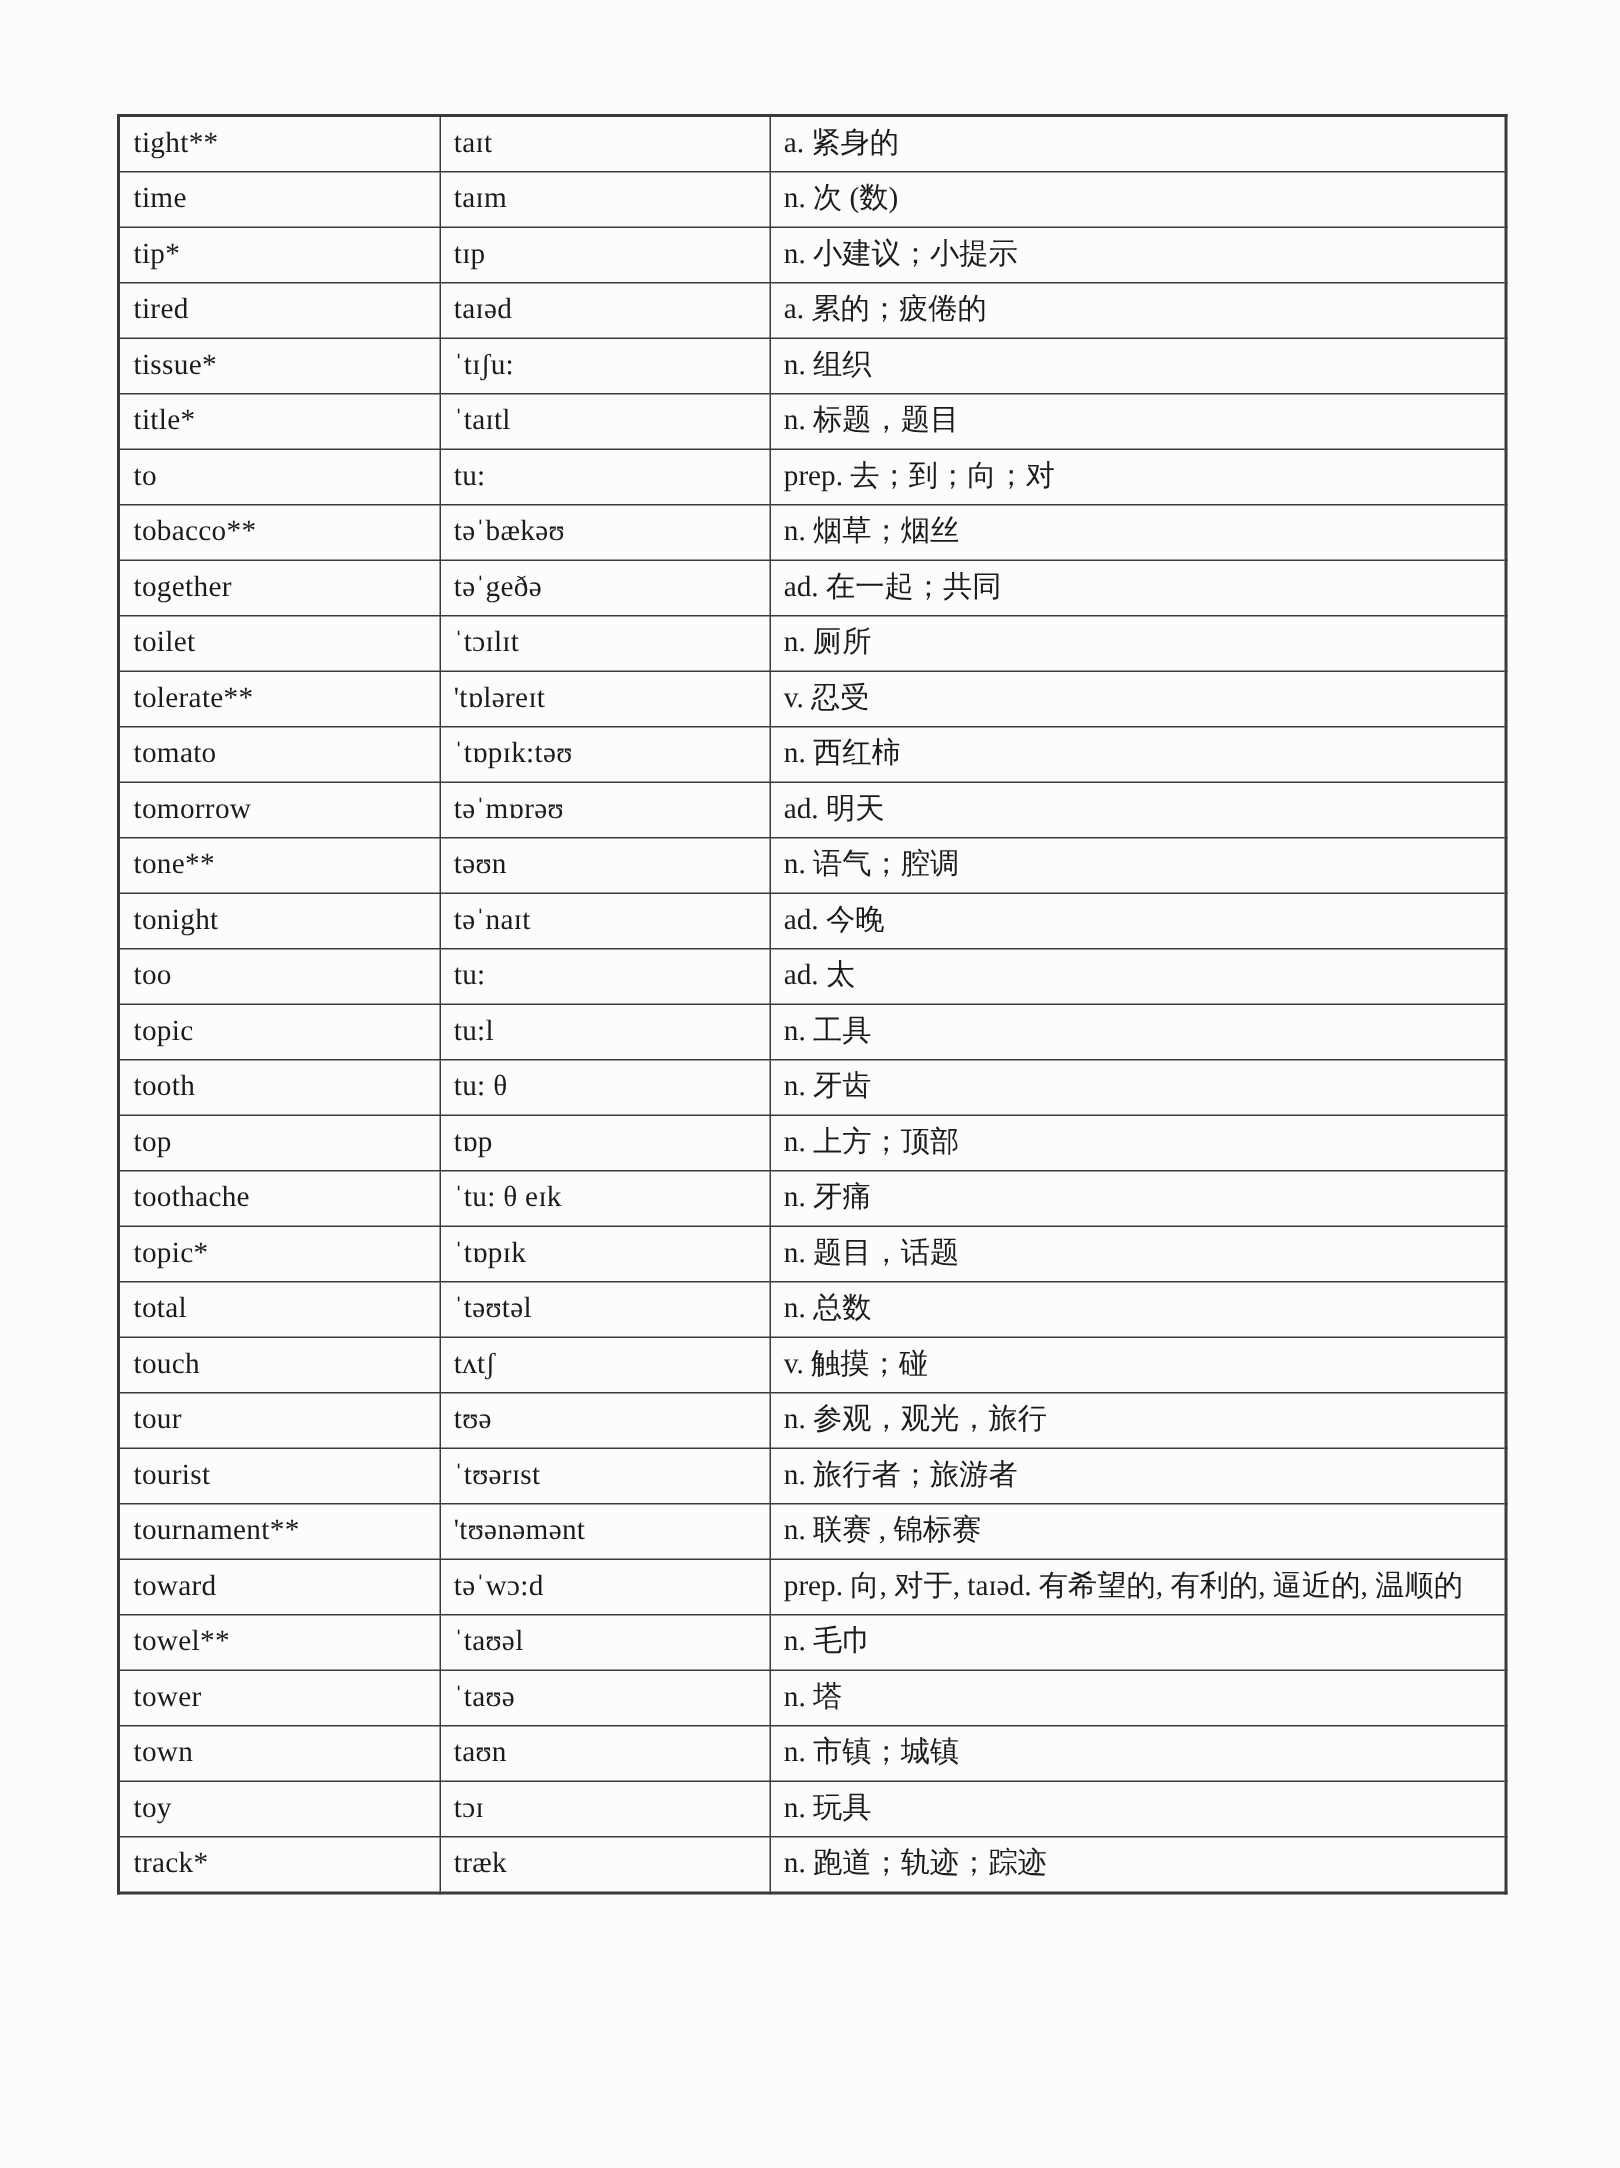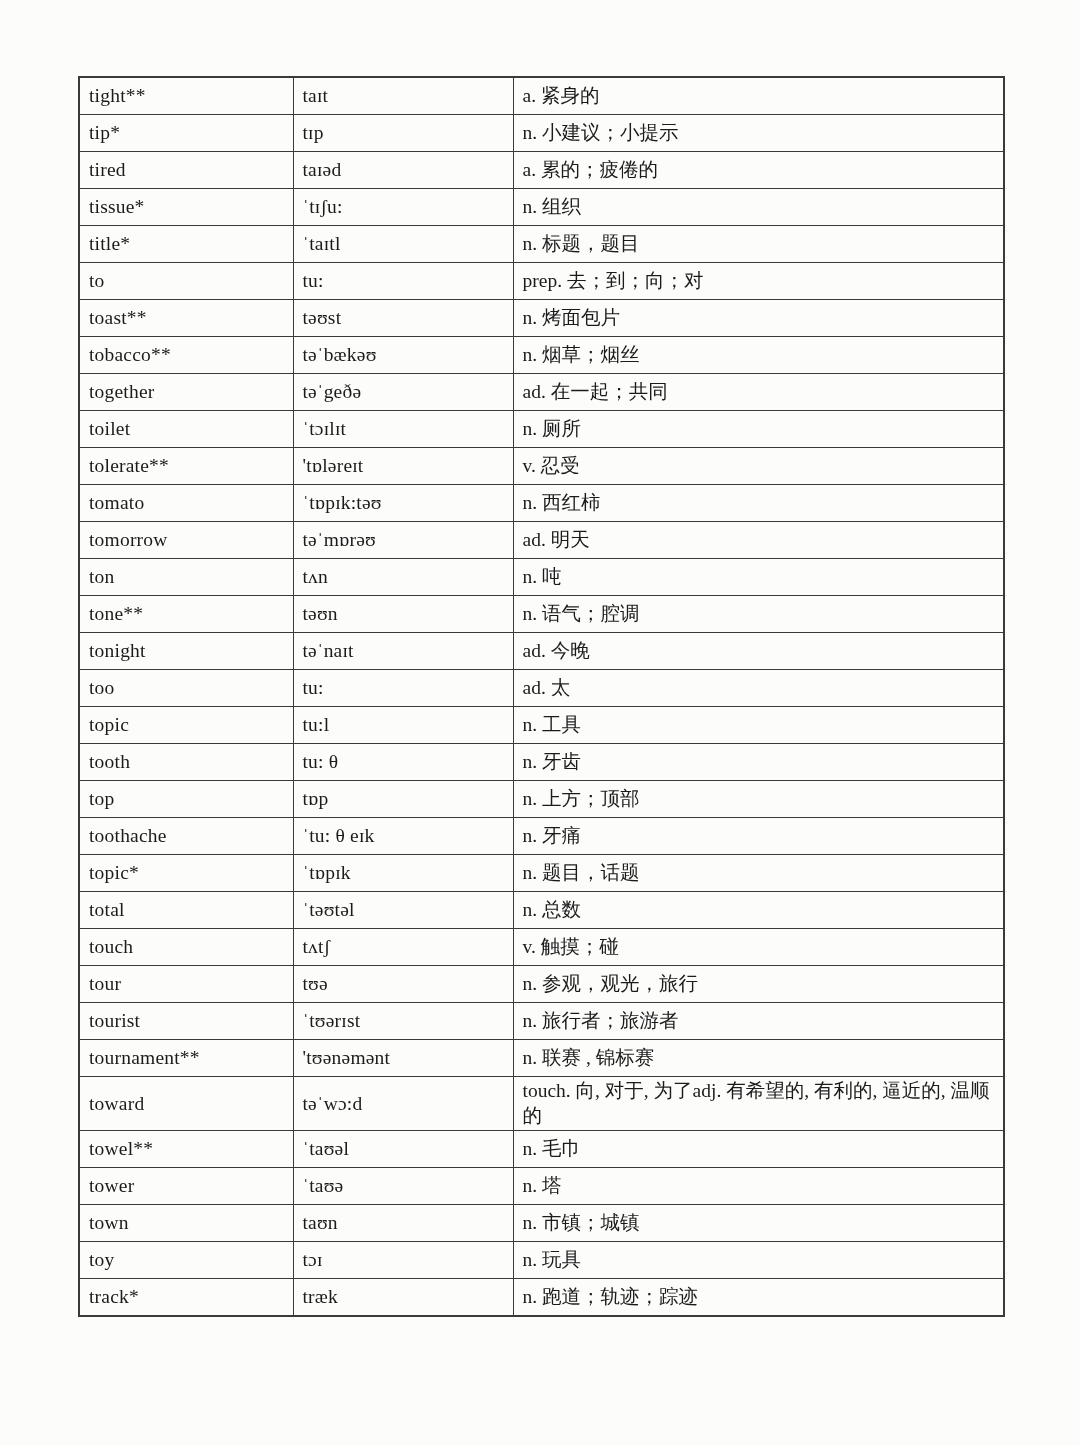--- a/index.html
+++ b/index.html
@@ -52,20 +52,25 @@
       <col class="c-phonetic">
       <col class="c-meaning">
     </colgroup>
     <tbody>
         <tr>
           <td class="word-cell">tight**</td>
           <td class="phonetic-cell">taɪt</td>
           <td class="meaning-cell">a. 紧身的</td>
         </tr>
         <tr>
+          <td class="word-cell">time</td>
+          <td class="phonetic-cell">taɪm</td>
+          <td class="meaning-cell">n. 次 (数)</td>
+        </tr>
+        <tr>
           <td class="word-cell">tip*</td>
           <td class="phonetic-cell">tɪp</td>
           <td class="meaning-cell">n. 小建议；小提示</td>
         </tr>
         <tr>
           <td class="word-cell">tired</td>
           <td class="phonetic-cell">taɪəd</td>
           <td class="meaning-cell">a. 累的；疲倦的</td>
         </tr>
         <tr>
@@ -77,25 +82,20 @@
           <td class="word-cell">title*</td>
           <td class="phonetic-cell">ˈtaɪtl</td>
           <td class="meaning-cell">n. 标题，题目</td>
         </tr>
         <tr>
           <td class="word-cell">to</td>
           <td class="phonetic-cell">tu:</td>
           <td class="meaning-cell">prep. 去；到；向；对</td>
         </tr>
         <tr>
-          <td class="word-cell">toast**</td>
-          <td class="phonetic-cell">təʊst</td>
-          <td class="meaning-cell">n. 烤面包片</td>
-        </tr>
-        <tr>
           <td class="word-cell">tobacco**</td>
           <td class="phonetic-cell">təˈbækəʊ</td>
           <td class="meaning-cell">n. 烟草；烟丝</td>
         </tr>
         <tr>
           <td class="word-cell">together</td>
           <td class="phonetic-cell">təˈgeðə</td>
           <td class="meaning-cell">ad. 在一起；共同</td>
         </tr>
         <tr>
@@ -112,25 +112,20 @@
           <td class="word-cell">tomato</td>
           <td class="phonetic-cell">ˈtɒpɪk:təʊ</td>
           <td class="meaning-cell">n. 西红柿</td>
         </tr>
         <tr>
           <td class="word-cell">tomorrow</td>
           <td class="phonetic-cell">təˈmɒrəʊ</td>
           <td class="meaning-cell">ad. 明天</td>
         </tr>
         <tr>
-          <td class="word-cell">ton</td>
-          <td class="phonetic-cell">tʌn</td>
-          <td class="meaning-cell">n. 吨</td>
-        </tr>
-        <tr>
           <td class="word-cell">tone**</td>
           <td class="phonetic-cell">təʊn</td>
           <td class="meaning-cell">n. 语气；腔调</td>
         </tr>
         <tr>
           <td class="word-cell">tonight</td>
           <td class="phonetic-cell">təˈnaɪt</td>
           <td class="meaning-cell">ad. 今晚</td>
         </tr>
         <tr>
@@ -184,21 +179,21 @@
           <td class="meaning-cell">n. 旅行者；旅游者</td>
         </tr>
         <tr>
           <td class="word-cell">tournament**</td>
           <td class="phonetic-cell">'tʊənəmənt</td>
           <td class="meaning-cell">n. 联赛 , 锦标赛</td>
         </tr>
         <tr>
           <td class="word-cell">toward</td>
           <td class="phonetic-cell">təˈwɔ:d</td>
-          <td class="meaning-cell">touch. 向, 对于, 为了adj. 有希望的, 有利的, 逼近的, 温顺的</td>
+          <td class="meaning-cell">prep. 向, 对于, taɪəd. 有希望的, 有利的, 逼近的, 温顺的</td>
         </tr>
         <tr>
           <td class="word-cell">towel**</td>
           <td class="phonetic-cell">ˈtaʊəl</td>
           <td class="meaning-cell">n. 毛巾</td>
         </tr>
         <tr>
           <td class="word-cell">tower</td>
           <td class="phonetic-cell">ˈtaʊə</td>
           <td class="meaning-cell">n. 塔</td>

